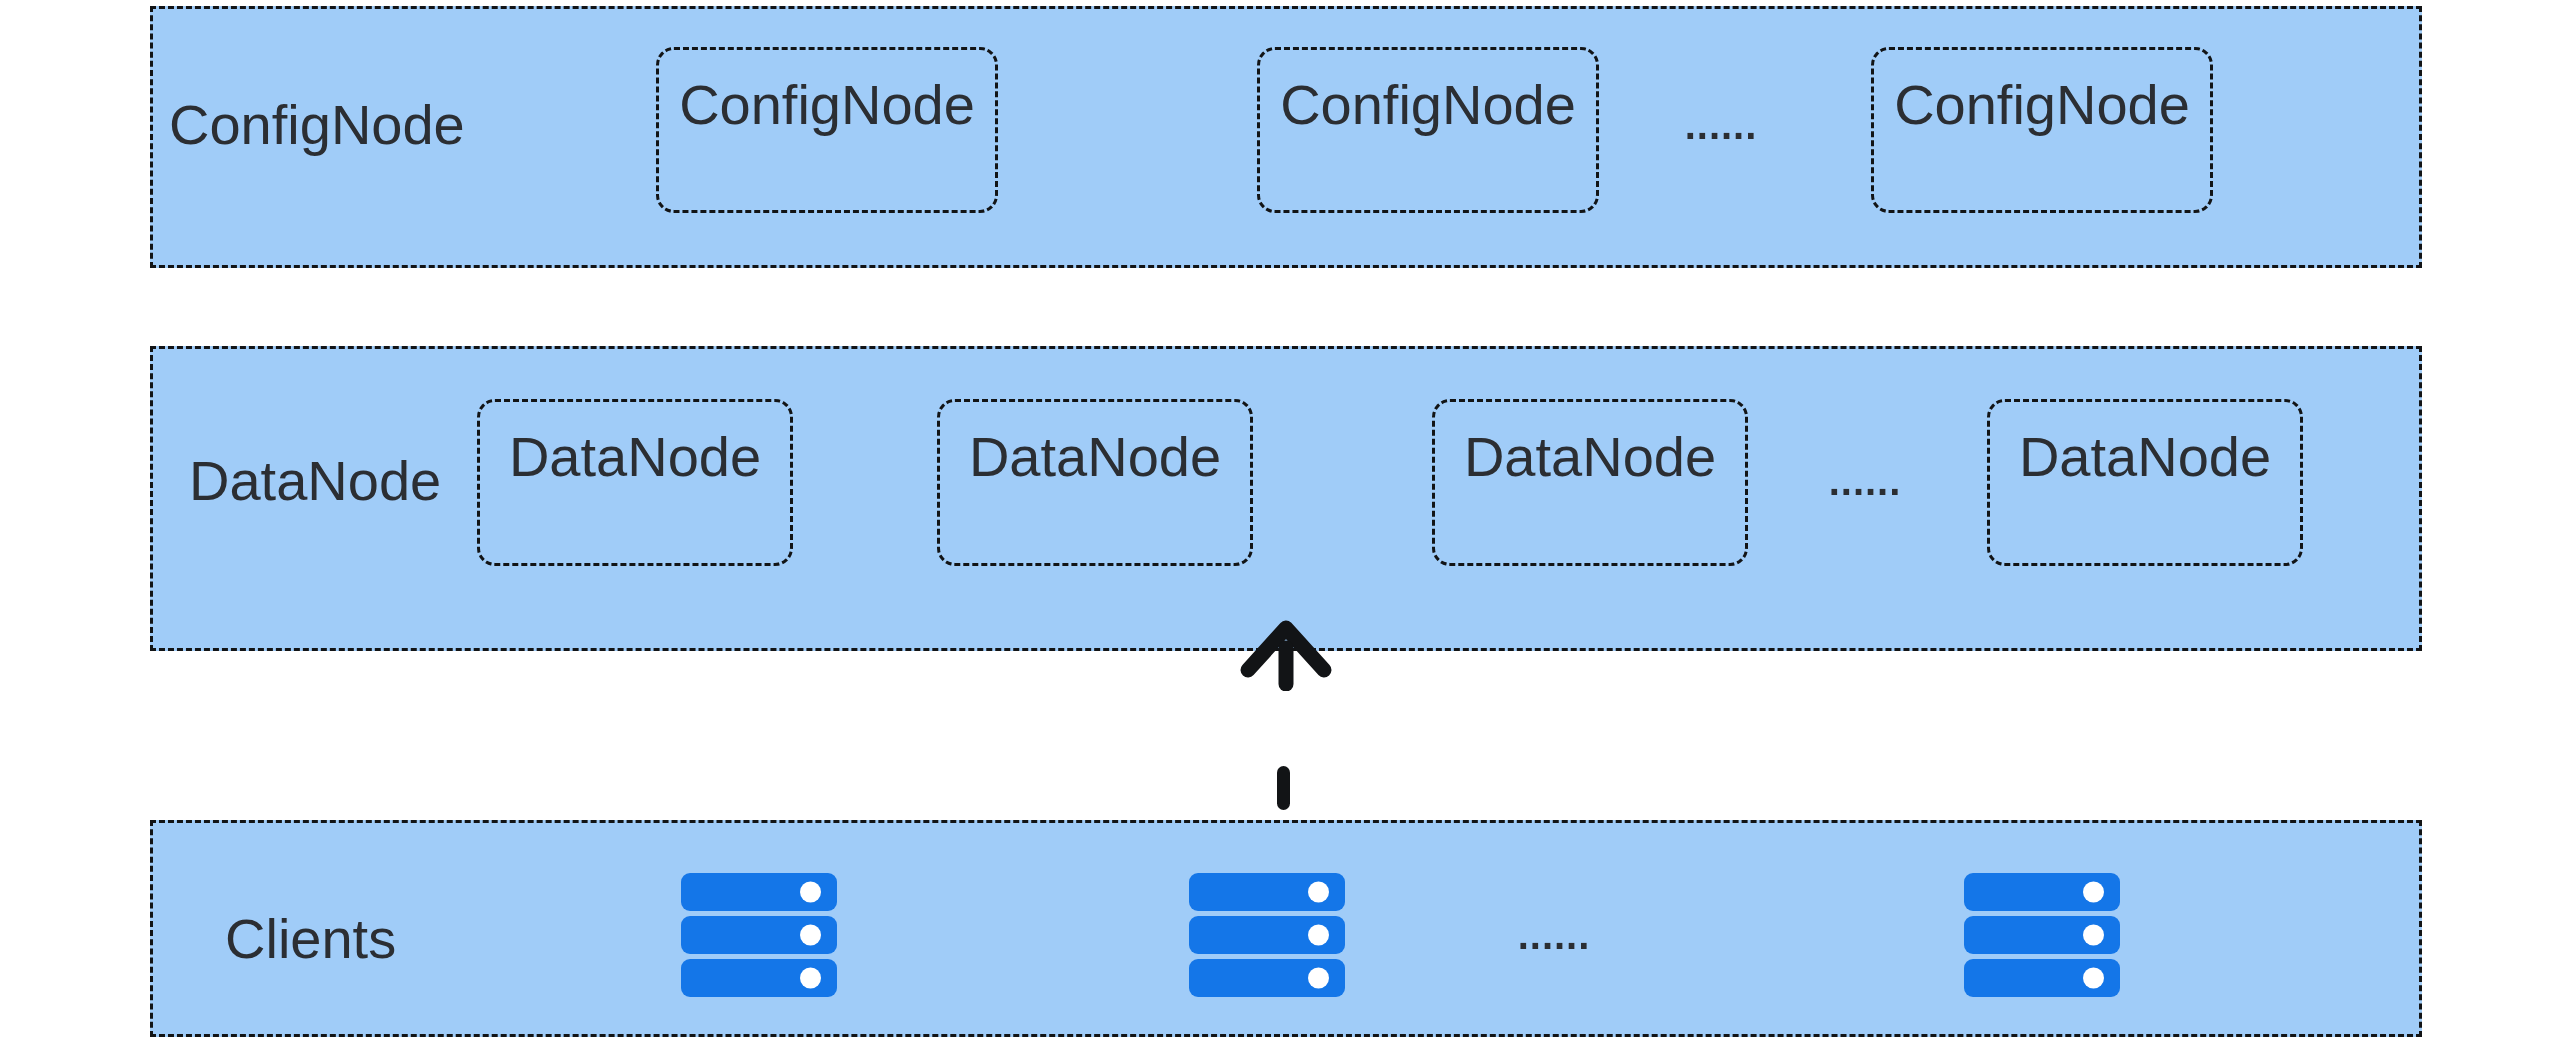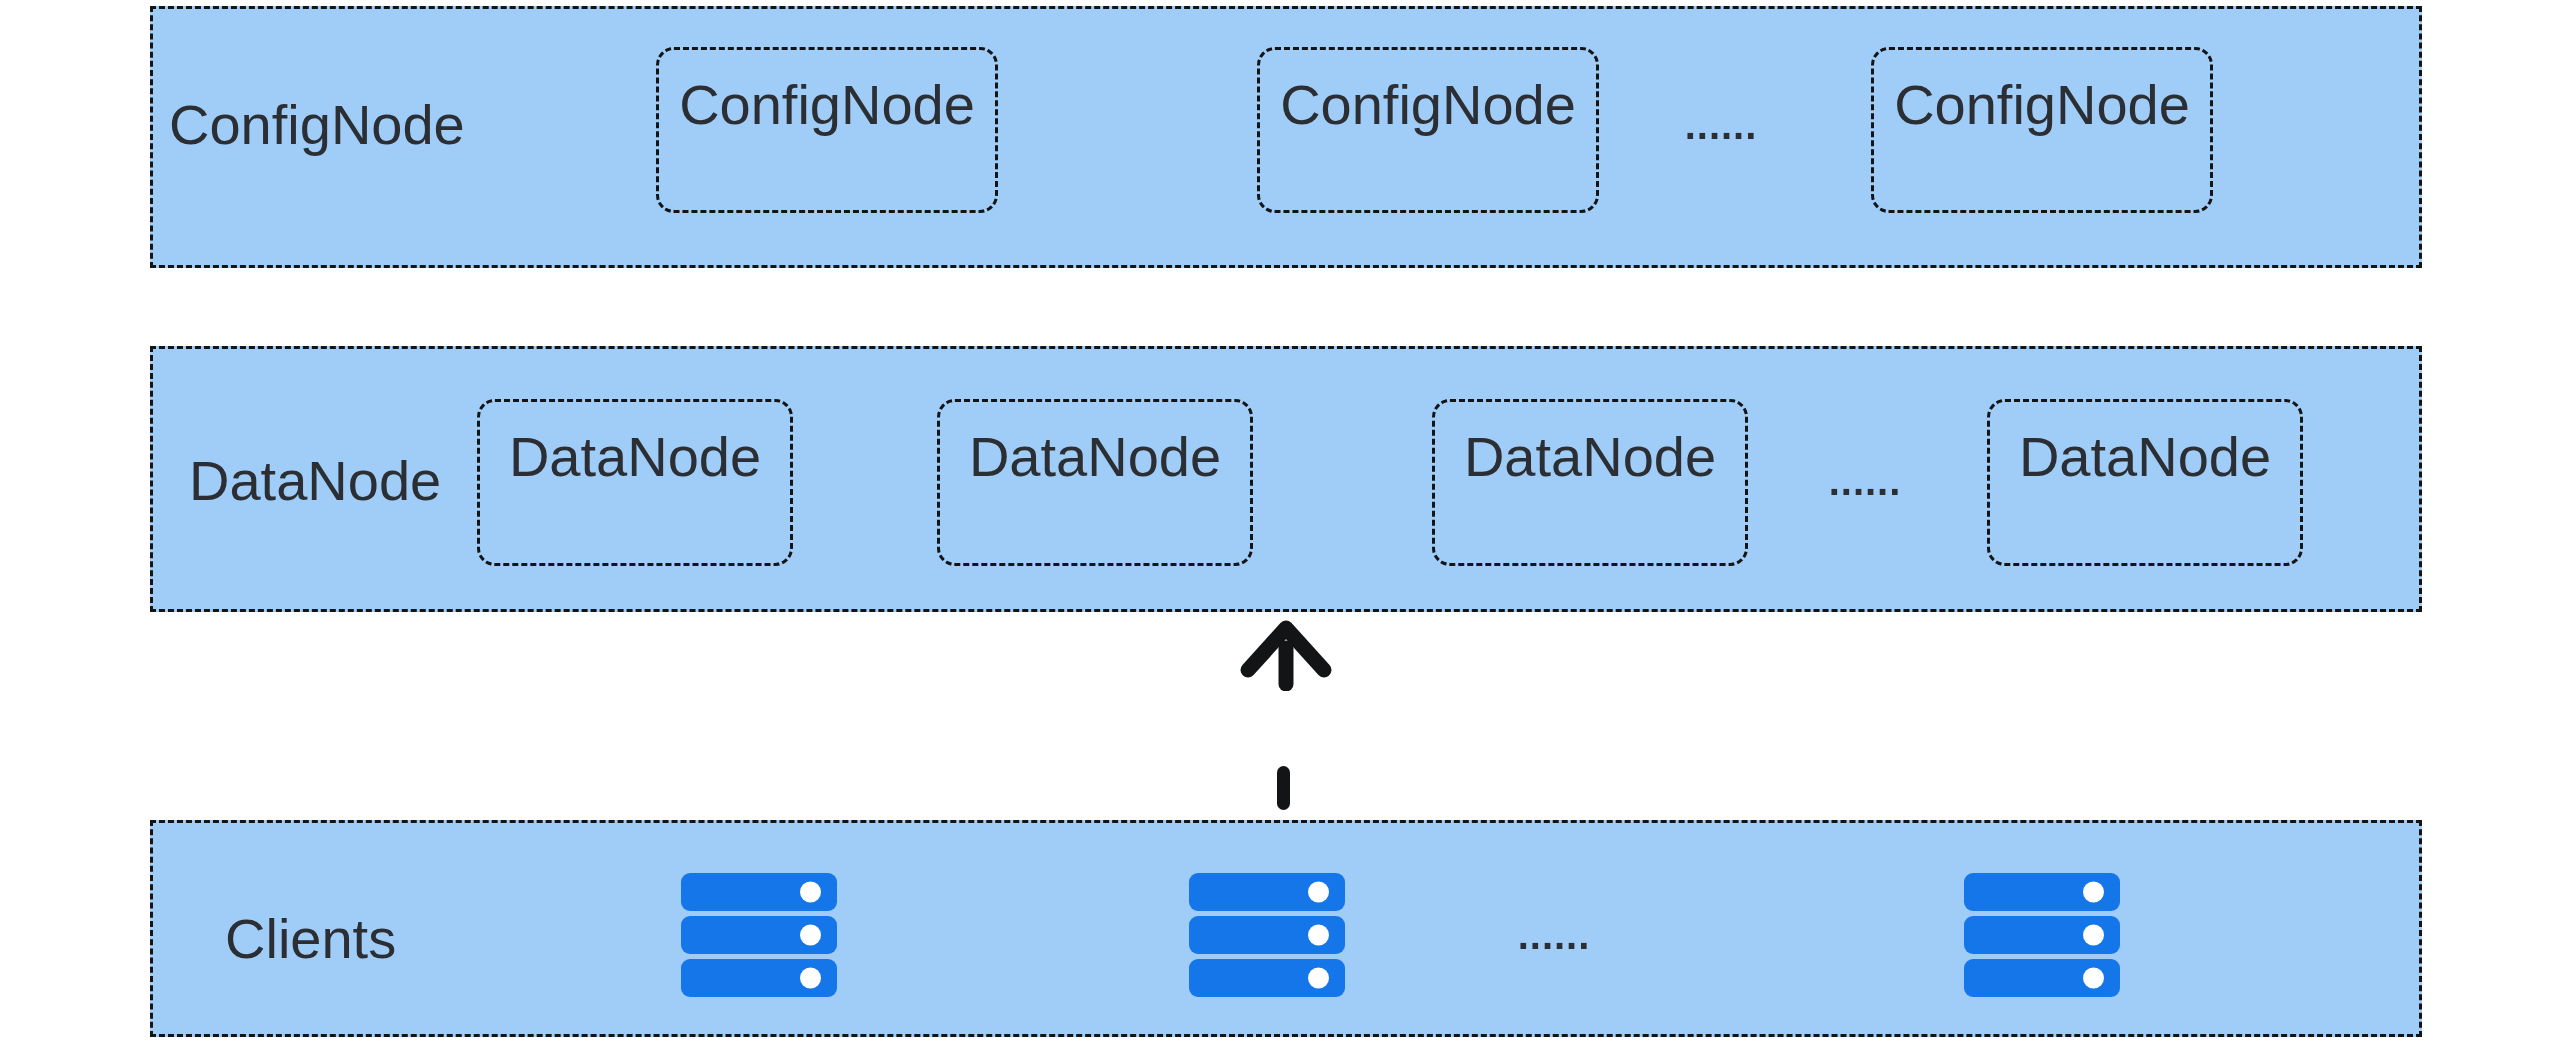--- a/index.html
+++ b/index.html
@@ -20,21 +20,21 @@
     overflow:hidden;
   }
   .row{
     position:absolute;
     left:150px;
     width:2272px;
     background:var(--row-fill);
     border:3px dashed var(--border);
   }
   .row-config{top:6px;height:262px;}
-  .row-data{top:346px;height:266px;}
+  .row-data{top:346px;height:305px;}
   .row-clients{top:820px;height:217px;}
   .row-label{
     position:absolute;
     font-size:56px;
     line-height:60px;
     color:var(--text);
     white-space:nowrap;
   }
   .row-config .row-label{left:16px;top:86px;}
   .row-data .row-label{left:36px;top:102px;}

